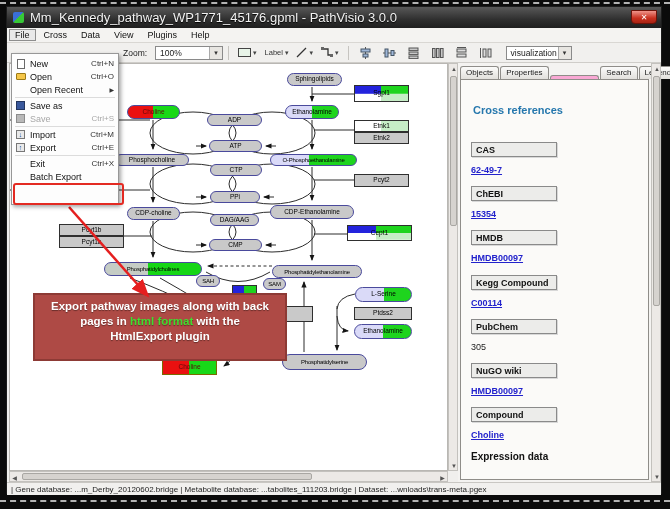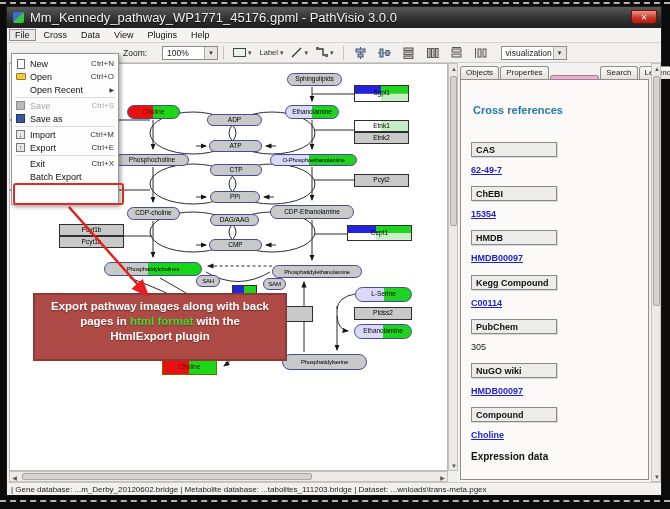--- a/index.html
+++ b/index.html
@@ -102,21 +102,21 @@
     <span class="mb pressed">File</span>
     <span class="mb">Cross</span>
     <span class="mb">Data</span>
     <span class="mb">View</span>
     <span class="mb">Plugins</span>
     <span class="mb">Help</span>
   </div>
 
   <div id="toolbar">
     <span style="margin-left:116px">Zoom:</span>
-    <span class="combo" style="width:56px;margin-left:15px">
+    <span class="combo" style="width:68px;margin-left:8px">
       <span>100%</span>
       <span class="arr">▾</span>
     </span>
     <span class="tsep"></span>
     <span class="tbtn">
       <svg width="13" height="9" viewBox="0 0 13 9">
           <rect x="0.5" y="0.5" width="12" height="8" fill="#e8f4e8" stroke="#444"></rect>
         </svg>
       <span class="ddmini">▾</span>
     </span>
@@ -344,33 +344,33 @@
         </span>
       <span class="mil">Open</span>
       <span class="mis">Ctrl+O</span>
     </div>
     <div class="mi">
       <span class="mic"></span>
       <span class="mil">Open Recent</span>
       <span class="mis" style="font-size:6px">▶</span>
     </div>
     <div class="msep"></div>
+    <div class="mi">
+      <span class="mic">
+          <span class="icn ic-floppy"></span>
+        </span>
+      <span class="mil">Save as</span>
+      <span class="mis"></span>
+    </div>
     <div class="mi dis">
       <span class="mic">
           <span class="icn ic-floppy gray"></span>
         </span>
       <span class="mil">Save</span>
       <span class="mis">Ctrl+S</span>
-    </div>
-    <div class="mi">
-      <span class="mic">
-          <span class="icn ic-floppy"></span>
-        </span>
-      <span class="mil">Save as</span>
-      <span class="mis"></span>
     </div>
     <div class="msep"></div>
     <div class="mi">
       <span class="mic">
           <span class="icn ic-port">↓</span>
         </span>
       <span class="mil">Import</span>
       <span class="mis">Ctrl+M</span>
     </div>
     <div class="mi">

